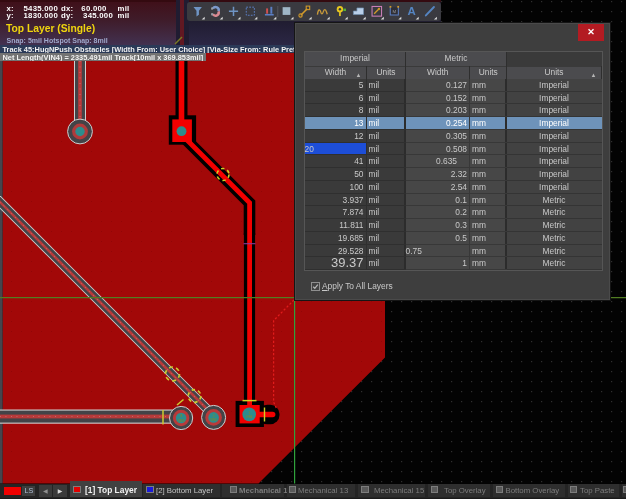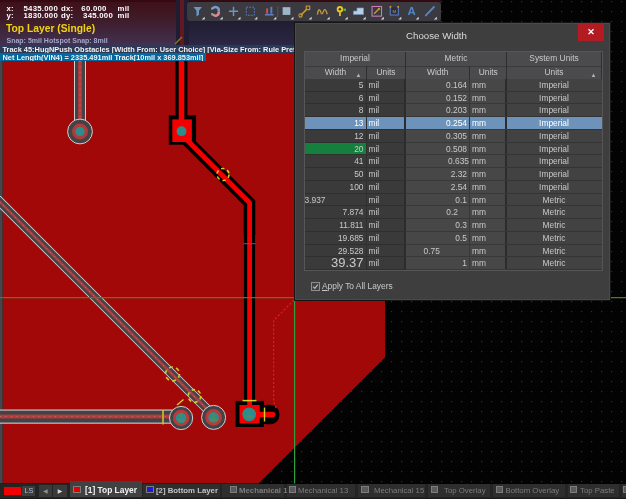--- a/index.html
+++ b/index.html
@@ -106,21 +106,21 @@
 
 <div class="a" style="left:176.4px;top:0;width:12.2px;height:45px;background:#201c31"></div>
 <div class="a" style="left:179.8px;top:0;width:4.4px;height:45px;background:#611822"></div>
 <svg class="a" style="left:172px;top:34px" width="16" height="12" viewBox="0 0 16 12">
     <line x1="3" y1="10" x2="10" y2="3" stroke="#7a7a25" stroke-width="1.5"></line>
   </svg>
 
 <div class="a" style="left:0;top:45px;width:304px;height:8.3px;background:#2b3a58;overflow:hidden">
  <div class="a" style="left:2.5px;top:0.2px;font-size:7.4px;font-weight:bold;color:#f2f2f2;white-space:nowrap">Track 45:HugNPush Obstacles [Width From: User Choice] [Via-Size From: Rule Preference] [Via-Siz</div>
 </div>
-<div class="a" style="left:0;top:53.3px;width:205.5px;height:7.9px;background:#0369a1;overflow:hidden">
+<div class="a" style="left:0;top:53.3px;width:205.5px;height:7.9px;background:#737373;overflow:hidden">
  <div class="a" style="left:2.5px;top:0;font-size:7.4px;font-weight:bold;color:#f2f2f2;white-space:nowrap">Net Length(VIN4) = 2335.491mil Track[10mil x 369.853mil]</div>
 </div>
 
 <div class="a" style="left:0;top:4.5px;width:187px;height:17px;font-size:7.8px;letter-spacing:0.25px;font-weight:bold;color:#fdfdfd;line-height:7px">
  <span class="a" style="left:6.5px">x:</span>
     <span class="a" style="left:20px;width:38px;text-align:right">5435.000</span>
     <span class="a" style="left:61px">dx:</span>
     <span class="a" style="left:75px;width:38px;text-align:center">60.000</span>
     <span class="a" style="left:117.5px">mil</span>
  <span class="a" style="left:6.5px;top:7px">y:</span>
@@ -199,34 +199,32 @@
       <polygon points="121.6,17.6 124.6,17.6 124.6,14.8" fill="#dcdcdc"></polygon>
       <polygon points="139.7,17.6 142.7,17.6 142.7,14.8" fill="#dcdcdc"></polygon>
       <polygon points="157.7,17.6 160.7,17.6 160.7,14.8" fill="#dcdcdc"></polygon>
       <polygon points="175.7,17.6 178.7,17.6 178.7,14.8" fill="#dcdcdc"></polygon>
       <polygon points="193.8,17.6 196.8,17.6 196.8,14.8" fill="#dcdcdc"></polygon>
       <polygon points="211.3,17.6 214.3,17.6 214.3,14.8" fill="#dcdcdc"></polygon>
       <polygon points="228.7,17.6 231.7,17.6 231.7,14.8" fill="#dcdcdc"></polygon>
       <polygon points="246.9,17.6 249.9,17.6 249.9,14.8" fill="#dcdcdc"></polygon>
     </svg></div>
 <div class="a" style="left:296px;top:24px;width:312.5px;height:274.5px;background:#3e3e3e;box-shadow:0 0 0 1px #4a4a4a,0 0 0 2px #151515">
-    <div class="a" style="left:0;top:6.2px;width:281px;text-align:center;font-size:9.7px;color:#dadada">Choose Width</div>
     <div class="a" style="left:282px;top:0;width:26px;height:16.5px;background:#b31b22;color:#fff;font-size:9px;font-weight:bold;text-align:center;line-height:16px">✕</div>
     <div class="a" style="left:8.5px;top:28.0px;width:297px;height:218.1px;background:#3a3a3a;box-shadow:0 0 0 1px #565656">
       <div class="a" style="left:0.0px;top:0;width:101.0px;height:13.5px;background:#4b4b4e;box-shadow:inset -1px 0 0 #2e2e2e;color:#c9c9c9;font-size:8.4px;text-align:center;line-height:13.5px">Imperial</div>
       <div class="a" style="left:101.0px;top:0;width:101.0px;height:13.5px;background:#4b4b4e;box-shadow:inset -1px 0 0 #2e2e2e;color:#c9c9c9;font-size:8.4px;text-align:center;line-height:13.5px">Metric</div>
-      <div class="a" style="left:202.0px;top:0;width:95.0px;height:13.5px;background:#4b4b4e;box-shadow:inset -1px 0 0 #2e2e2e;color:#c9c9c9;font-size:8.4px;text-align:center;line-height:13.5px">System Units</div>
       <div class="a" style="left:0.0px;top:13.5px;width:62.0px;height:13.5px;background:#4b4b4e;box-shadow:inset -1px 0 0 #2e2e2e,inset 0 1px 0 #3a3a3a;color:#c9c9c9;font-size:8.4px;text-align:center;line-height:13.5px">Width<span style="position:absolute;right:5px;top:3px;font-size:6px;color:#b5b5b5">▲</span></div>
       <div class="a" style="left:62.0px;top:13.5px;width:39.0px;height:13.5px;background:#4b4b4e;box-shadow:inset -1px 0 0 #2e2e2e,inset 0 1px 0 #3a3a3a;color:#c9c9c9;font-size:8.4px;text-align:center;line-height:13.5px">Units</div>
       <div class="a" style="left:101.0px;top:13.5px;width:64.5px;height:13.5px;background:#4b4b4e;box-shadow:inset -1px 0 0 #2e2e2e,inset 0 1px 0 #3a3a3a;color:#c9c9c9;font-size:8.4px;text-align:center;line-height:13.5px">Width</div>
       <div class="a" style="left:165.5px;top:13.5px;width:36.5px;height:13.5px;background:#4b4b4e;box-shadow:inset -1px 0 0 #2e2e2e,inset 0 1px 0 #3a3a3a;color:#c9c9c9;font-size:8.4px;text-align:center;line-height:13.5px">Units</div>
       <div class="a" style="left:202.0px;top:13.5px;width:95.0px;height:13.5px;background:#4b4b4e;box-shadow:inset -1px 0 0 #2e2e2e,inset 0 1px 0 #3a3a3a;color:#c9c9c9;font-size:8.4px;text-align:center;line-height:13.5px">Units<span style="position:absolute;right:5px;top:3px;font-size:6px;color:#b5b5b5">▲</span></div>
       <div class="a" style="left:0.00px;top:27.00px;width:62.00px;height:12.74px;background:#3a3a3a;color:#c9c9c9;font-size:8.4px;text-align:right;line-height:12.74px;box-sizing:border-box;padding-right:3px;box-shadow:inset 0 -1px 0 #2f2f2f,inset -1px 0 0 #2f2f2f">5</div>
       <div class="a" style="left:62.00px;top:27.00px;width:39.00px;height:12.74px;background:#3a3a3a;color:#c9c9c9;font-size:8.4px;text-align:left;line-height:12.74px;box-sizing:border-box;padding-left:2px;box-shadow:inset 0 -1px 0 #2f2f2f,inset -2px 0 0 #2c2c2c">mil</div>
-      <div class="a" style="left:101.00px;top:27.00px;width:64.50px;height:12.74px;background:#474747;color:#c9c9c9;font-size:8.4px;text-align:right;line-height:12.74px;box-sizing:border-box;padding-right:3px;box-shadow:inset 0 -1px 0 #383838,inset -1px 0 0 #383838">0.164</div>
+      <div class="a" style="left:101.00px;top:27.00px;width:64.50px;height:12.74px;background:#474747;color:#c9c9c9;font-size:8.4px;text-align:right;line-height:12.74px;box-sizing:border-box;padding-right:3px;box-shadow:inset 0 -1px 0 #383838,inset -1px 0 0 #383838">0.127</div>
       <div class="a" style="left:165.50px;top:27.00px;width:36.50px;height:12.74px;background:#474747;color:#c9c9c9;font-size:8.4px;text-align:left;line-height:12.74px;box-sizing:border-box;padding-left:2px;box-shadow:inset 0 -1px 0 #383838,inset -2px 0 0 #2c2c2c">mm</div>
       <div class="a" style="left:202.00px;top:27.00px;width:95.00px;height:12.74px;background:#424242;color:#c9c9c9;font-size:8.4px;text-align:center;line-height:12.74px;box-sizing:border-box;box-shadow:inset 0 -1px 0 #343434">Imperial</div>
       <div class="a" style="left:0.00px;top:39.74px;width:62.00px;height:12.74px;background:#3a3a3a;color:#c9c9c9;font-size:8.4px;text-align:right;line-height:12.74px;box-sizing:border-box;padding-right:3px;box-shadow:inset 0 -1px 0 #2f2f2f,inset -1px 0 0 #2f2f2f">6</div>
       <div class="a" style="left:62.00px;top:39.74px;width:39.00px;height:12.74px;background:#3a3a3a;color:#c9c9c9;font-size:8.4px;text-align:left;line-height:12.74px;box-sizing:border-box;padding-left:2px;box-shadow:inset 0 -1px 0 #2f2f2f,inset -2px 0 0 #2c2c2c">mil</div>
       <div class="a" style="left:101.00px;top:39.74px;width:64.50px;height:12.74px;background:#474747;color:#c9c9c9;font-size:8.4px;text-align:right;line-height:12.74px;box-sizing:border-box;padding-right:3px;box-shadow:inset 0 -1px 0 #383838,inset -1px 0 0 #383838">0.152</div>
       <div class="a" style="left:165.50px;top:39.74px;width:36.50px;height:12.74px;background:#474747;color:#c9c9c9;font-size:8.4px;text-align:left;line-height:12.74px;box-sizing:border-box;padding-left:2px;box-shadow:inset 0 -1px 0 #383838,inset -2px 0 0 #2c2c2c">mm</div>
       <div class="a" style="left:202.00px;top:39.74px;width:95.00px;height:12.74px;background:#424242;color:#c9c9c9;font-size:8.4px;text-align:center;line-height:12.74px;box-sizing:border-box;box-shadow:inset 0 -1px 0 #343434">Imperial</div>
       <div class="a" style="left:0.00px;top:52.48px;width:62.00px;height:12.74px;background:#3a3a3a;color:#c9c9c9;font-size:8.4px;text-align:right;line-height:12.74px;box-sizing:border-box;padding-right:3px;box-shadow:inset 0 -1px 0 #2f2f2f,inset -1px 0 0 #2f2f2f">8</div>
       <div class="a" style="left:62.00px;top:52.48px;width:39.00px;height:12.74px;background:#3a3a3a;color:#c9c9c9;font-size:8.4px;text-align:left;line-height:12.74px;box-sizing:border-box;padding-left:2px;box-shadow:inset 0 -1px 0 #2f2f2f,inset -2px 0 0 #2c2c2c">mil</div>
       <div class="a" style="left:101.00px;top:52.48px;width:64.50px;height:12.74px;background:#474747;color:#c9c9c9;font-size:8.4px;text-align:right;line-height:12.74px;box-sizing:border-box;padding-right:3px;box-shadow:inset 0 -1px 0 #383838,inset -1px 0 0 #383838">0.203</div>
@@ -235,63 +233,63 @@
       <div class="a" style="left:0.00px;top:65.22px;width:62.00px;height:12.74px;background:#6e93ba;color:#ffffff;font-size:8.4px;text-align:right;line-height:12.74px;box-sizing:border-box;padding-right:3px;box-shadow:inset 0 -1px 0 #2f2f2f,inset -1px 0 0 #2f2f2f">13</div>
       <div class="a" style="left:62.00px;top:65.22px;width:39.00px;height:12.74px;background:#6e93ba;color:#ffffff;font-size:8.4px;text-align:left;line-height:12.74px;box-sizing:border-box;padding-left:2px;box-shadow:inset 0 -1px 0 #2f2f2f,inset -2px 0 0 #2c2c2c">mil</div>
       <div class="a" style="left:101.00px;top:65.22px;width:64.50px;height:12.74px;background:#6e93ba;color:#ffffff;font-size:8.4px;text-align:right;line-height:12.74px;box-sizing:border-box;padding-right:3px;box-shadow:inset 0 -1px 0 #383838,inset -1px 0 0 #383838">0.254</div>
       <div class="a" style="left:165.50px;top:65.22px;width:36.50px;height:12.74px;background:#6e93ba;color:#ffffff;font-size:8.4px;text-align:left;line-height:12.74px;box-sizing:border-box;padding-left:2px;box-shadow:inset 0 -1px 0 #383838,inset -2px 0 0 #2c2c2c">mm</div>
       <div class="a" style="left:202.00px;top:65.22px;width:95.00px;height:12.74px;background:#6e93ba;color:#ffffff;font-size:8.4px;text-align:center;line-height:12.74px;box-sizing:border-box;box-shadow:inset 0 -1px 0 #343434">Imperial</div>
       <div class="a" style="left:0.00px;top:77.96px;width:62.00px;height:12.74px;background:#3a3a3a;color:#c9c9c9;font-size:8.4px;text-align:right;line-height:12.74px;box-sizing:border-box;padding-right:3px;box-shadow:inset 0 -1px 0 #2f2f2f,inset -1px 0 0 #2f2f2f">12</div>
       <div class="a" style="left:62.00px;top:77.96px;width:39.00px;height:12.74px;background:#3a3a3a;color:#c9c9c9;font-size:8.4px;text-align:left;line-height:12.74px;box-sizing:border-box;padding-left:2px;box-shadow:inset 0 -1px 0 #2f2f2f,inset -2px 0 0 #2c2c2c">mil</div>
       <div class="a" style="left:101.00px;top:77.96px;width:64.50px;height:12.74px;background:#474747;color:#c9c9c9;font-size:8.4px;text-align:right;line-height:12.74px;box-sizing:border-box;padding-right:3px;box-shadow:inset 0 -1px 0 #383838,inset -1px 0 0 #383838">0.305</div>
       <div class="a" style="left:165.50px;top:77.96px;width:36.50px;height:12.74px;background:#474747;color:#c9c9c9;font-size:8.4px;text-align:left;line-height:12.74px;box-sizing:border-box;padding-left:2px;box-shadow:inset 0 -1px 0 #383838,inset -2px 0 0 #2c2c2c">mm</div>
       <div class="a" style="left:202.00px;top:77.96px;width:95.00px;height:12.74px;background:#424242;color:#c9c9c9;font-size:8.4px;text-align:center;line-height:12.74px;box-sizing:border-box;box-shadow:inset 0 -1px 0 #343434">Imperial</div>
-      <div class="a" style="left:0.00px;top:90.70px;width:62.00px;height:12.74px;background:#15803d;color:#c9c9c9;font-size:8.4px;text-align:right;line-height:12.74px;box-sizing:border-box;padding-right:3px;box-shadow:inset 0 -1px 0 #2f2f2f,inset -1px 0 0 #2f2f2f">20</div>
+      <div class="a" style="left:0.00px;top:90.70px;width:62.00px;height:12.74px;background:#1d4ed8;color:#c9c9c9;font-size:8.4px;line-height:12.74px;box-sizing:border-box;padding-right:3px;box-shadow:inset 0 -1px 0 #2f2f2f,inset -1px 0 0 #2f2f2f">20</div>
       <div class="a" style="left:62.00px;top:90.70px;width:39.00px;height:12.74px;background:#3a3a3a;color:#c9c9c9;font-size:8.4px;text-align:left;line-height:12.74px;box-sizing:border-box;padding-left:2px;box-shadow:inset 0 -1px 0 #2f2f2f,inset -2px 0 0 #2c2c2c">mil</div>
       <div class="a" style="left:101.00px;top:90.70px;width:64.50px;height:12.74px;background:#474747;color:#c9c9c9;font-size:8.4px;text-align:right;line-height:12.74px;box-sizing:border-box;padding-right:3px;box-shadow:inset 0 -1px 0 #383838,inset -1px 0 0 #383838">0.508</div>
       <div class="a" style="left:165.50px;top:90.70px;width:36.50px;height:12.74px;background:#474747;color:#c9c9c9;font-size:8.4px;text-align:left;line-height:12.74px;box-sizing:border-box;padding-left:2px;box-shadow:inset 0 -1px 0 #383838,inset -2px 0 0 #2c2c2c">mm</div>
       <div class="a" style="left:202.00px;top:90.70px;width:95.00px;height:12.74px;background:#424242;color:#c9c9c9;font-size:8.4px;text-align:center;line-height:12.74px;box-sizing:border-box;box-shadow:inset 0 -1px 0 #343434">Imperial</div>
       <div class="a" style="left:0.00px;top:103.44px;width:62.00px;height:12.74px;background:#3a3a3a;color:#c9c9c9;font-size:8.4px;text-align:right;line-height:12.74px;box-sizing:border-box;padding-right:3px;box-shadow:inset 0 -1px 0 #2f2f2f,inset -1px 0 0 #2f2f2f">41</div>
       <div class="a" style="left:62.00px;top:103.44px;width:39.00px;height:12.74px;background:#3a3a3a;color:#c9c9c9;font-size:8.4px;text-align:left;line-height:12.74px;box-sizing:border-box;padding-left:2px;box-shadow:inset 0 -1px 0 #2f2f2f,inset -2px 0 0 #2c2c2c">mil</div>
-      <div class="a" style="left:101.00px;top:103.44px;width:64.50px;height:12.74px;background:#474747;color:#c9c9c9;font-size:8.4px;text-align:right;line-height:12.74px;box-sizing:border-box;padding-right:1px;box-shadow:inset 0 -1px 0 #383838,inset -1px 0 0 #383838">0.635</div>
+      <div class="a" style="left:101.00px;top:103.44px;width:64.50px;height:12.74px;background:#474747;color:#c9c9c9;font-size:8.4px;text-align:right;line-height:12.74px;box-sizing:border-box;padding-right:13px;box-shadow:inset 0 -1px 0 #383838,inset -1px 0 0 #383838">0.635</div>
       <div class="a" style="left:165.50px;top:103.44px;width:36.50px;height:12.74px;background:#474747;color:#c9c9c9;font-size:8.4px;text-align:left;line-height:12.74px;box-sizing:border-box;padding-left:2px;box-shadow:inset 0 -1px 0 #383838,inset -2px 0 0 #2c2c2c">mm</div>
       <div class="a" style="left:202.00px;top:103.44px;width:95.00px;height:12.74px;background:#424242;color:#c9c9c9;font-size:8.4px;text-align:center;line-height:12.74px;box-sizing:border-box;box-shadow:inset 0 -1px 0 #343434">Imperial</div>
       <div class="a" style="left:0.00px;top:116.18px;width:62.00px;height:12.74px;background:#3a3a3a;color:#c9c9c9;font-size:8.4px;text-align:right;line-height:12.74px;box-sizing:border-box;padding-right:3px;box-shadow:inset 0 -1px 0 #2f2f2f,inset -1px 0 0 #2f2f2f">50</div>
       <div class="a" style="left:62.00px;top:116.18px;width:39.00px;height:12.74px;background:#3a3a3a;color:#c9c9c9;font-size:8.4px;text-align:left;line-height:12.74px;box-sizing:border-box;padding-left:2px;box-shadow:inset 0 -1px 0 #2f2f2f,inset -2px 0 0 #2c2c2c">mil</div>
       <div class="a" style="left:101.00px;top:116.18px;width:64.50px;height:12.74px;background:#474747;color:#c9c9c9;font-size:8.4px;text-align:right;line-height:12.74px;box-sizing:border-box;padding-right:3px;box-shadow:inset 0 -1px 0 #383838,inset -1px 0 0 #383838">2.32</div>
       <div class="a" style="left:165.50px;top:116.18px;width:36.50px;height:12.74px;background:#474747;color:#c9c9c9;font-size:8.4px;text-align:left;line-height:12.74px;box-sizing:border-box;padding-left:2px;box-shadow:inset 0 -1px 0 #383838,inset -2px 0 0 #2c2c2c">mm</div>
       <div class="a" style="left:202.00px;top:116.18px;width:95.00px;height:12.74px;background:#424242;color:#c9c9c9;font-size:8.4px;text-align:center;line-height:12.74px;box-sizing:border-box;box-shadow:inset 0 -1px 0 #343434">Imperial</div>
       <div class="a" style="left:0.00px;top:128.92px;width:62.00px;height:12.74px;background:#3a3a3a;color:#c9c9c9;font-size:8.4px;text-align:right;line-height:12.74px;box-sizing:border-box;padding-right:3px;box-shadow:inset 0 -1px 0 #2f2f2f,inset -1px 0 0 #2f2f2f">100</div>
       <div class="a" style="left:62.00px;top:128.92px;width:39.00px;height:12.74px;background:#3a3a3a;color:#c9c9c9;font-size:8.4px;text-align:left;line-height:12.74px;box-sizing:border-box;padding-left:2px;box-shadow:inset 0 -1px 0 #2f2f2f,inset -2px 0 0 #2c2c2c">mil</div>
       <div class="a" style="left:101.00px;top:128.92px;width:64.50px;height:12.74px;background:#474747;color:#c9c9c9;font-size:8.4px;text-align:right;line-height:12.74px;box-sizing:border-box;padding-right:3px;box-shadow:inset 0 -1px 0 #383838,inset -1px 0 0 #383838">2.54</div>
       <div class="a" style="left:165.50px;top:128.92px;width:36.50px;height:12.74px;background:#474747;color:#c9c9c9;font-size:8.4px;text-align:left;line-height:12.74px;box-sizing:border-box;padding-left:2px;box-shadow:inset 0 -1px 0 #383838,inset -2px 0 0 #2c2c2c">mm</div>
       <div class="a" style="left:202.00px;top:128.92px;width:95.00px;height:12.74px;background:#424242;color:#c9c9c9;font-size:8.4px;text-align:center;line-height:12.74px;box-sizing:border-box;box-shadow:inset 0 -1px 0 #343434">Imperial</div>
-      <div class="a" style="left:0.00px;top:141.66px;width:62.00px;height:12.74px;background:#3a3a3a;color:#c9c9c9;font-size:8.4px;line-height:12.74px;box-sizing:border-box;padding-right:3px;box-shadow:inset 0 -1px 0 #2f2f2f,inset -1px 0 0 #2f2f2f">3.937</div>
+      <div class="a" style="left:0.00px;top:141.66px;width:62.00px;height:12.74px;background:#3a3a3a;color:#c9c9c9;font-size:8.4px;text-align:right;line-height:12.74px;box-sizing:border-box;padding-right:3px;box-shadow:inset 0 -1px 0 #2f2f2f,inset -1px 0 0 #2f2f2f">3.937</div>
       <div class="a" style="left:62.00px;top:141.66px;width:39.00px;height:12.74px;background:#3a3a3a;color:#c9c9c9;font-size:8.4px;text-align:left;line-height:12.74px;box-sizing:border-box;padding-left:2px;box-shadow:inset 0 -1px 0 #2f2f2f,inset -2px 0 0 #2c2c2c">mil</div>
       <div class="a" style="left:101.00px;top:141.66px;width:64.50px;height:12.74px;background:#474747;color:#c9c9c9;font-size:8.4px;text-align:right;line-height:12.74px;box-sizing:border-box;padding-right:3px;box-shadow:inset 0 -1px 0 #383838,inset -1px 0 0 #383838">0.1</div>
       <div class="a" style="left:165.50px;top:141.66px;width:36.50px;height:12.74px;background:#474747;color:#c9c9c9;font-size:8.4px;text-align:left;line-height:12.74px;box-sizing:border-box;padding-left:2px;box-shadow:inset 0 -1px 0 #383838,inset -2px 0 0 #2c2c2c">mm</div>
       <div class="a" style="left:202.00px;top:141.66px;width:95.00px;height:12.74px;background:#424242;color:#c9c9c9;font-size:8.4px;text-align:center;line-height:12.74px;box-sizing:border-box;box-shadow:inset 0 -1px 0 #343434">Metric</div>
       <div class="a" style="left:0.00px;top:154.40px;width:62.00px;height:12.74px;background:#3a3a3a;color:#c9c9c9;font-size:8.4px;text-align:right;line-height:12.74px;box-sizing:border-box;padding-right:3px;box-shadow:inset 0 -1px 0 #2f2f2f,inset -1px 0 0 #2f2f2f">7.874</div>
       <div class="a" style="left:62.00px;top:154.40px;width:39.00px;height:12.74px;background:#3a3a3a;color:#c9c9c9;font-size:8.4px;text-align:left;line-height:12.74px;box-sizing:border-box;padding-left:2px;box-shadow:inset 0 -1px 0 #2f2f2f,inset -2px 0 0 #2c2c2c">mil</div>
-      <div class="a" style="left:101.00px;top:154.40px;width:64.50px;height:12.74px;background:#474747;color:#c9c9c9;font-size:8.4px;text-align:right;line-height:12.74px;box-sizing:border-box;padding-right:12px;box-shadow:inset 0 -1px 0 #383838,inset -1px 0 0 #383838">0.2</div>
+      <div class="a" style="left:101.00px;top:154.40px;width:64.50px;height:12.74px;background:#474747;color:#c9c9c9;font-size:8.4px;text-align:right;line-height:12.74px;box-sizing:border-box;padding-right:3px;box-shadow:inset 0 -1px 0 #383838,inset -1px 0 0 #383838">0.2</div>
       <div class="a" style="left:165.50px;top:154.40px;width:36.50px;height:12.74px;background:#474747;color:#c9c9c9;font-size:8.4px;text-align:left;line-height:12.74px;box-sizing:border-box;padding-left:2px;box-shadow:inset 0 -1px 0 #383838,inset -2px 0 0 #2c2c2c">mm</div>
       <div class="a" style="left:202.00px;top:154.40px;width:95.00px;height:12.74px;background:#424242;color:#c9c9c9;font-size:8.4px;text-align:center;line-height:12.74px;box-sizing:border-box;box-shadow:inset 0 -1px 0 #343434">Metric</div>
       <div class="a" style="left:0.00px;top:167.14px;width:62.00px;height:12.74px;background:#3a3a3a;color:#c9c9c9;font-size:8.4px;text-align:right;line-height:12.74px;box-sizing:border-box;padding-right:3px;box-shadow:inset 0 -1px 0 #2f2f2f,inset -1px 0 0 #2f2f2f">11.811</div>
       <div class="a" style="left:62.00px;top:167.14px;width:39.00px;height:12.74px;background:#3a3a3a;color:#c9c9c9;font-size:8.4px;text-align:left;line-height:12.74px;box-sizing:border-box;padding-left:2px;box-shadow:inset 0 -1px 0 #2f2f2f,inset -2px 0 0 #2c2c2c">mil</div>
       <div class="a" style="left:101.00px;top:167.14px;width:64.50px;height:12.74px;background:#474747;color:#c9c9c9;font-size:8.4px;text-align:right;line-height:12.74px;box-sizing:border-box;padding-right:3px;box-shadow:inset 0 -1px 0 #383838,inset -1px 0 0 #383838">0.3</div>
       <div class="a" style="left:165.50px;top:167.14px;width:36.50px;height:12.74px;background:#474747;color:#c9c9c9;font-size:8.4px;text-align:left;line-height:12.74px;box-sizing:border-box;padding-left:2px;box-shadow:inset 0 -1px 0 #383838,inset -2px 0 0 #2c2c2c">mm</div>
       <div class="a" style="left:202.00px;top:167.14px;width:95.00px;height:12.74px;background:#424242;color:#c9c9c9;font-size:8.4px;text-align:center;line-height:12.74px;box-sizing:border-box;box-shadow:inset 0 -1px 0 #343434">Metric</div>
       <div class="a" style="left:0.00px;top:179.88px;width:62.00px;height:12.74px;background:#3a3a3a;color:#c9c9c9;font-size:8.4px;text-align:right;line-height:12.74px;box-sizing:border-box;padding-right:3px;box-shadow:inset 0 -1px 0 #2f2f2f,inset -1px 0 0 #2f2f2f">19.685</div>
       <div class="a" style="left:62.00px;top:179.88px;width:39.00px;height:12.74px;background:#3a3a3a;color:#c9c9c9;font-size:8.4px;text-align:left;line-height:12.74px;box-sizing:border-box;padding-left:2px;box-shadow:inset 0 -1px 0 #2f2f2f,inset -2px 0 0 #2c2c2c">mil</div>
       <div class="a" style="left:101.00px;top:179.88px;width:64.50px;height:12.74px;background:#474747;color:#c9c9c9;font-size:8.4px;text-align:right;line-height:12.74px;box-sizing:border-box;padding-right:3px;box-shadow:inset 0 -1px 0 #383838,inset -1px 0 0 #383838">0.5</div>
       <div class="a" style="left:165.50px;top:179.88px;width:36.50px;height:12.74px;background:#474747;color:#c9c9c9;font-size:8.4px;text-align:left;line-height:12.74px;box-sizing:border-box;padding-left:2px;box-shadow:inset 0 -1px 0 #383838,inset -2px 0 0 #2c2c2c">mm</div>
       <div class="a" style="left:202.00px;top:179.88px;width:95.00px;height:12.74px;background:#424242;color:#c9c9c9;font-size:8.4px;text-align:center;line-height:12.74px;box-sizing:border-box;box-shadow:inset 0 -1px 0 #343434">Metric</div>
       <div class="a" style="left:0.00px;top:192.62px;width:62.00px;height:12.74px;background:#3a3a3a;color:#c9c9c9;font-size:8.4px;text-align:right;line-height:12.74px;box-sizing:border-box;padding-right:3px;box-shadow:inset 0 -1px 0 #2f2f2f,inset -1px 0 0 #2f2f2f">29.528</div>
       <div class="a" style="left:62.00px;top:192.62px;width:39.00px;height:12.74px;background:#3a3a3a;color:#c9c9c9;font-size:8.4px;text-align:left;line-height:12.74px;box-sizing:border-box;padding-left:2px;box-shadow:inset 0 -1px 0 #2f2f2f,inset -2px 0 0 #2c2c2c">mil</div>
-      <div class="a" style="left:101.00px;top:192.62px;width:64.50px;height:12.74px;background:#474747;color:#c9c9c9;font-size:8.4px;text-align:center;line-height:12.74px;box-sizing:border-box;padding-right:12px;box-shadow:inset 0 -1px 0 #383838,inset -1px 0 0 #383838">0.75</div>
+      <div class="a" style="left:101.00px;top:192.62px;width:64.50px;height:12.74px;background:#474747;color:#c9c9c9;font-size:8.4px;text-align:left;line-height:12.74px;box-sizing:border-box;padding-right:12px;box-shadow:inset 0 -1px 0 #383838,inset -1px 0 0 #383838">0.75</div>
       <div class="a" style="left:165.50px;top:192.62px;width:36.50px;height:12.74px;background:#474747;color:#c9c9c9;font-size:8.4px;text-align:left;line-height:12.74px;box-sizing:border-box;padding-left:2px;box-shadow:inset 0 -1px 0 #383838,inset -2px 0 0 #2c2c2c">mm</div>
       <div class="a" style="left:202.00px;top:192.62px;width:95.00px;height:12.74px;background:#424242;color:#c9c9c9;font-size:8.4px;text-align:center;line-height:12.74px;box-sizing:border-box;box-shadow:inset 0 -1px 0 #343434">Metric</div>
       <div class="a" style="left:0.00px;top:205.36px;width:62.00px;height:12.74px;background:#3a3a3a;color:#c9c9c9;font-size:13px;text-align:right;line-height:12.74px;box-sizing:border-box;padding-right:3px;box-shadow:inset 0 -1px 0 #2f2f2f,inset -1px 0 0 #2f2f2f">39.37</div>
       <div class="a" style="left:62.00px;top:205.36px;width:39.00px;height:12.74px;background:#3a3a3a;color:#c9c9c9;font-size:8.4px;text-align:left;line-height:12.74px;box-sizing:border-box;padding-left:2px;box-shadow:inset 0 -1px 0 #2f2f2f,inset -2px 0 0 #2c2c2c">mil</div>
       <div class="a" style="left:101.00px;top:205.36px;width:64.50px;height:12.74px;background:#474747;color:#c9c9c9;font-size:8.4px;text-align:right;line-height:12.74px;box-sizing:border-box;padding-right:3px;box-shadow:inset 0 -1px 0 #383838,inset -1px 0 0 #383838">1</div>
       <div class="a" style="left:165.50px;top:205.36px;width:36.50px;height:12.74px;background:#474747;color:#c9c9c9;font-size:8.4px;text-align:left;line-height:12.74px;box-sizing:border-box;padding-left:2px;box-shadow:inset 0 -1px 0 #383838,inset -2px 0 0 #2c2c2c">mm</div>
       <div class="a" style="left:202.00px;top:205.36px;width:95.00px;height:12.74px;background:#424242;color:#c9c9c9;font-size:8.4px;text-align:center;line-height:12.74px;box-sizing:border-box;box-shadow:inset 0 -1px 0 #343434">Metric</div>
     </div>
     <svg class="a" style="left:14.5px;top:257.5px" width="9" height="9" viewBox="0 0 9 9">
       <rect x="0.5" y="0.5" width="8" height="8" fill="#424242" stroke="#8f8f8f" stroke-width="1"></rect>
@@ -302,21 +300,21 @@
 <div class="a" style="left:0;top:483.5px;width:626px;height:15.5px;background:#242424">
     <div class="a" style="left:4.3px;top:3.6px;width:17px;height:7.6px;background:#f00000"></div>
     <div class="a" style="left:22.4px;top:2.6px;width:13px;height:9.8px;background:#3d3d3d;color:#aebfd6;font-size:7.2px;text-align:center;line-height:10px">LS</div>
     <div class="a" style="left:38.6px;top:1.6px;width:13.6px;height:12.4px;background:#3a3a3a;color:#8f8f8f;font-size:6px;text-align:center;line-height:12.4px">◀</div>
     <div class="a" style="left:53.2px;top:1.6px;width:13.6px;height:12.4px;background:#3a3a3a;color:#d8d8d8;font-size:6px;text-align:center;line-height:12.4px">▶</div>
     <div class="a" style="left:69.5px;top:-2.5px;width:72.0px;height:16.4px;background:#414141"></div>
     <div class="a" style="left:73.0px;top:2px;width:7.6px;height:7.6px;background:#e00000;border:1px solid #7d7d7d;box-sizing:border-box"></div>
     <div class="a" style="left:85.0px;top:1.6px;font-size:8.4px;font-weight:bold;color:#f2f2f2;white-space:nowrap">[1] Top Layer</div>
     <div class="a" style="left:143.0px;top:0.6px;width:76.5px;height:13.4px;background:#2e2e2e"></div>
     <div class="a" style="left:146.0px;top:2px;width:7.6px;height:7.6px;background:#1a1ad8;border:1px solid #7d7d7d;box-sizing:border-box"></div>
-    <div class="a" style="left:156.0px;top:2.2px;font-size:7.8px;font-weight:bold;color:#c4c4c4;white-space:nowrap">[2] Bottom Layer</div>
+    <div class="a" style="left:156.0px;top:2.2px;font-size:7.8px;font-weight:normal;color:#c4c4c4;white-space:nowrap">[2] Bottom Layer</div>
     <div class="a" style="left:222.0px;top:0.6px;width:62.0px;height:13.4px;background:#2e2e2e"></div>
     <div class="a" style="left:229.5px;top:2px;width:7.6px;height:7.6px;background:#5a5a5a;border:1px solid #7d7d7d;box-sizing:border-box"></div>
     <div class="a" style="left:239.0px;top:2.2px;font-size:7.8px;font-weight:bold;color:#7d7d7d;white-space:nowrap">Mechanical 1</div>
     <div class="a" style="left:286.5px;top:0.6px;width:68.5px;height:13.4px;background:#2e2e2e"></div>
     <div class="a" style="left:288.5px;top:2px;width:7.6px;height:7.6px;background:#5a5a5a;border:1px solid #7d7d7d;box-sizing:border-box"></div>
     <div class="a" style="left:298.0px;top:2.2px;font-size:7.8px;font-weight:normal;color:#7d7d7d;white-space:nowrap">Mechanical 13</div>
     <div class="a" style="left:358.0px;top:0.6px;width:66.5px;height:13.4px;background:#2e2e2e"></div>
     <div class="a" style="left:361.0px;top:2px;width:7.6px;height:7.6px;background:#5a5a5a;border:1px solid #7d7d7d;box-sizing:border-box"></div>
     <div class="a" style="left:374.0px;top:2.2px;font-size:7.8px;font-weight:normal;color:#7d7d7d;white-space:nowrap">Mechanical 15</div>
     <div class="a" style="left:427.5px;top:0.6px;width:62.0px;height:13.4px;background:#2e2e2e"></div>

